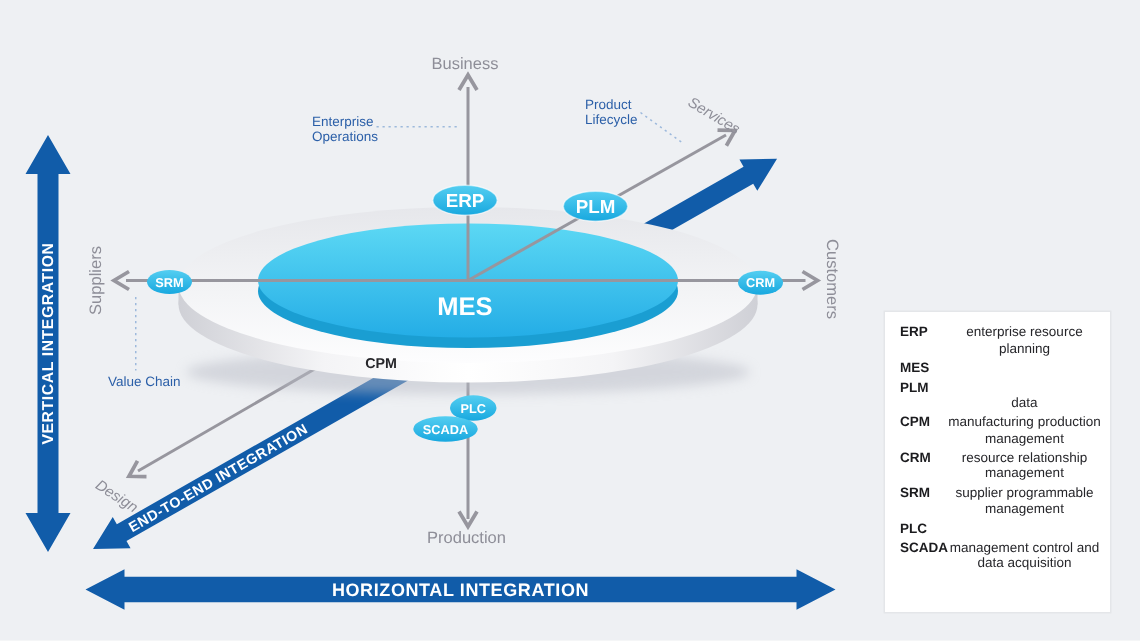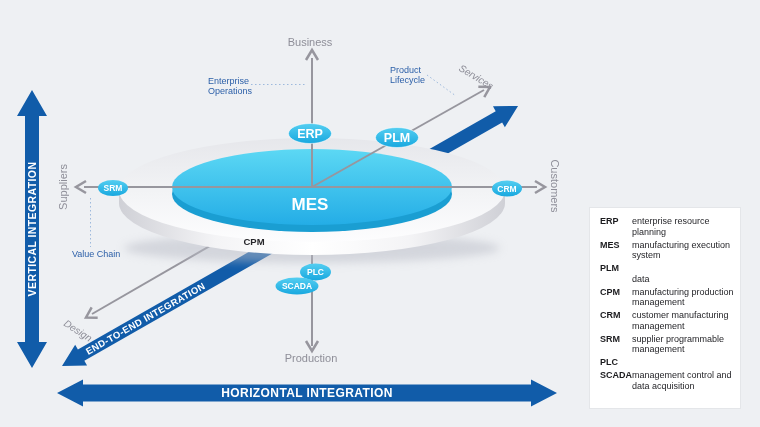--- a/index.html
+++ b/index.html
@@ -16,21 +16,21 @@
   .anno { fill:#2b5fa8; font-size:9px; }
   .badge-text { fill:#ffffff; font-weight:bold; text-anchor:middle; }
   .legend {
     position:absolute; left:590px; top:208px; width:150px; height:200px;
     background:#ffffff; box-sizing:border-box;
     box-shadow:0 0 0 1px rgba(0,0,0,0.04);
     padding:8px 6px 0 10px;
   }
   .legend-row { display:flex; margin-bottom:2.4px; font-size:9px; line-height:10.6px; color:#26262a; }
   .legend-term { flex:0 0 32px; width:32px; font-weight:bold; white-space:nowrap; color:#1b1b1e; }
-  .legend-def { flex:1; }
+  .legend-def { flex:1;text-align:center; }
 </style>
 </head>
 <body>
 
 <div class="stage">
 <svg width="760" height="427" viewBox="0 0 760 427">
   <defs>
     <linearGradient id="badgeGrad" x1="0" y1="0" x2="0" y2="1">
       <stop offset="0" stop-color="#54cef1"></stop>
           <stop offset="1" stop-color="#18a8df"></stop>
@@ -151,33 +151,32 @@
   <text class="axis-label-italic" transform="translate(458,70) rotate(31)">Services</text>
 </svg>
 
 <div class="legend">
   <div class="legend-row">
     <span class="legend-term">ERP</span>
     <span class="legend-def"><span>enterprise resource</span><br><span>planning</span></span>
   </div>
   <div class="legend-row">
     <span class="legend-term">MES</span>
-    <span class="legend-def"><span>manufacturing execution</span><br><span>system</span></span>
   </div>
   <div class="legend-row">
     <span class="legend-term">PLM</span>
     <span class="legend-def"><br><span>data</span></span>
   </div>
   <div class="legend-row">
     <span class="legend-term">CPM</span>
     <span class="legend-def"><span>manufacturing production</span><br><span>management</span></span>
   </div>
   <div class="legend-row">
     <span class="legend-term">CRM</span>
-    <span class="legend-def"><span>customer manufacturing</span><br><span>management</span></span>
+    <span class="legend-def"><span>resource relationship</span><br><span>management</span></span>
   </div>
   <div class="legend-row">
     <span class="legend-term">SRM</span>
     <span class="legend-def"><span>supplier programmable</span><br><span>management</span></span>
   </div>
   <div class="legend-row">
     <span class="legend-term">PLC</span>
   </div>
   <div class="legend-row">
     <span class="legend-term">SCADA</span>

